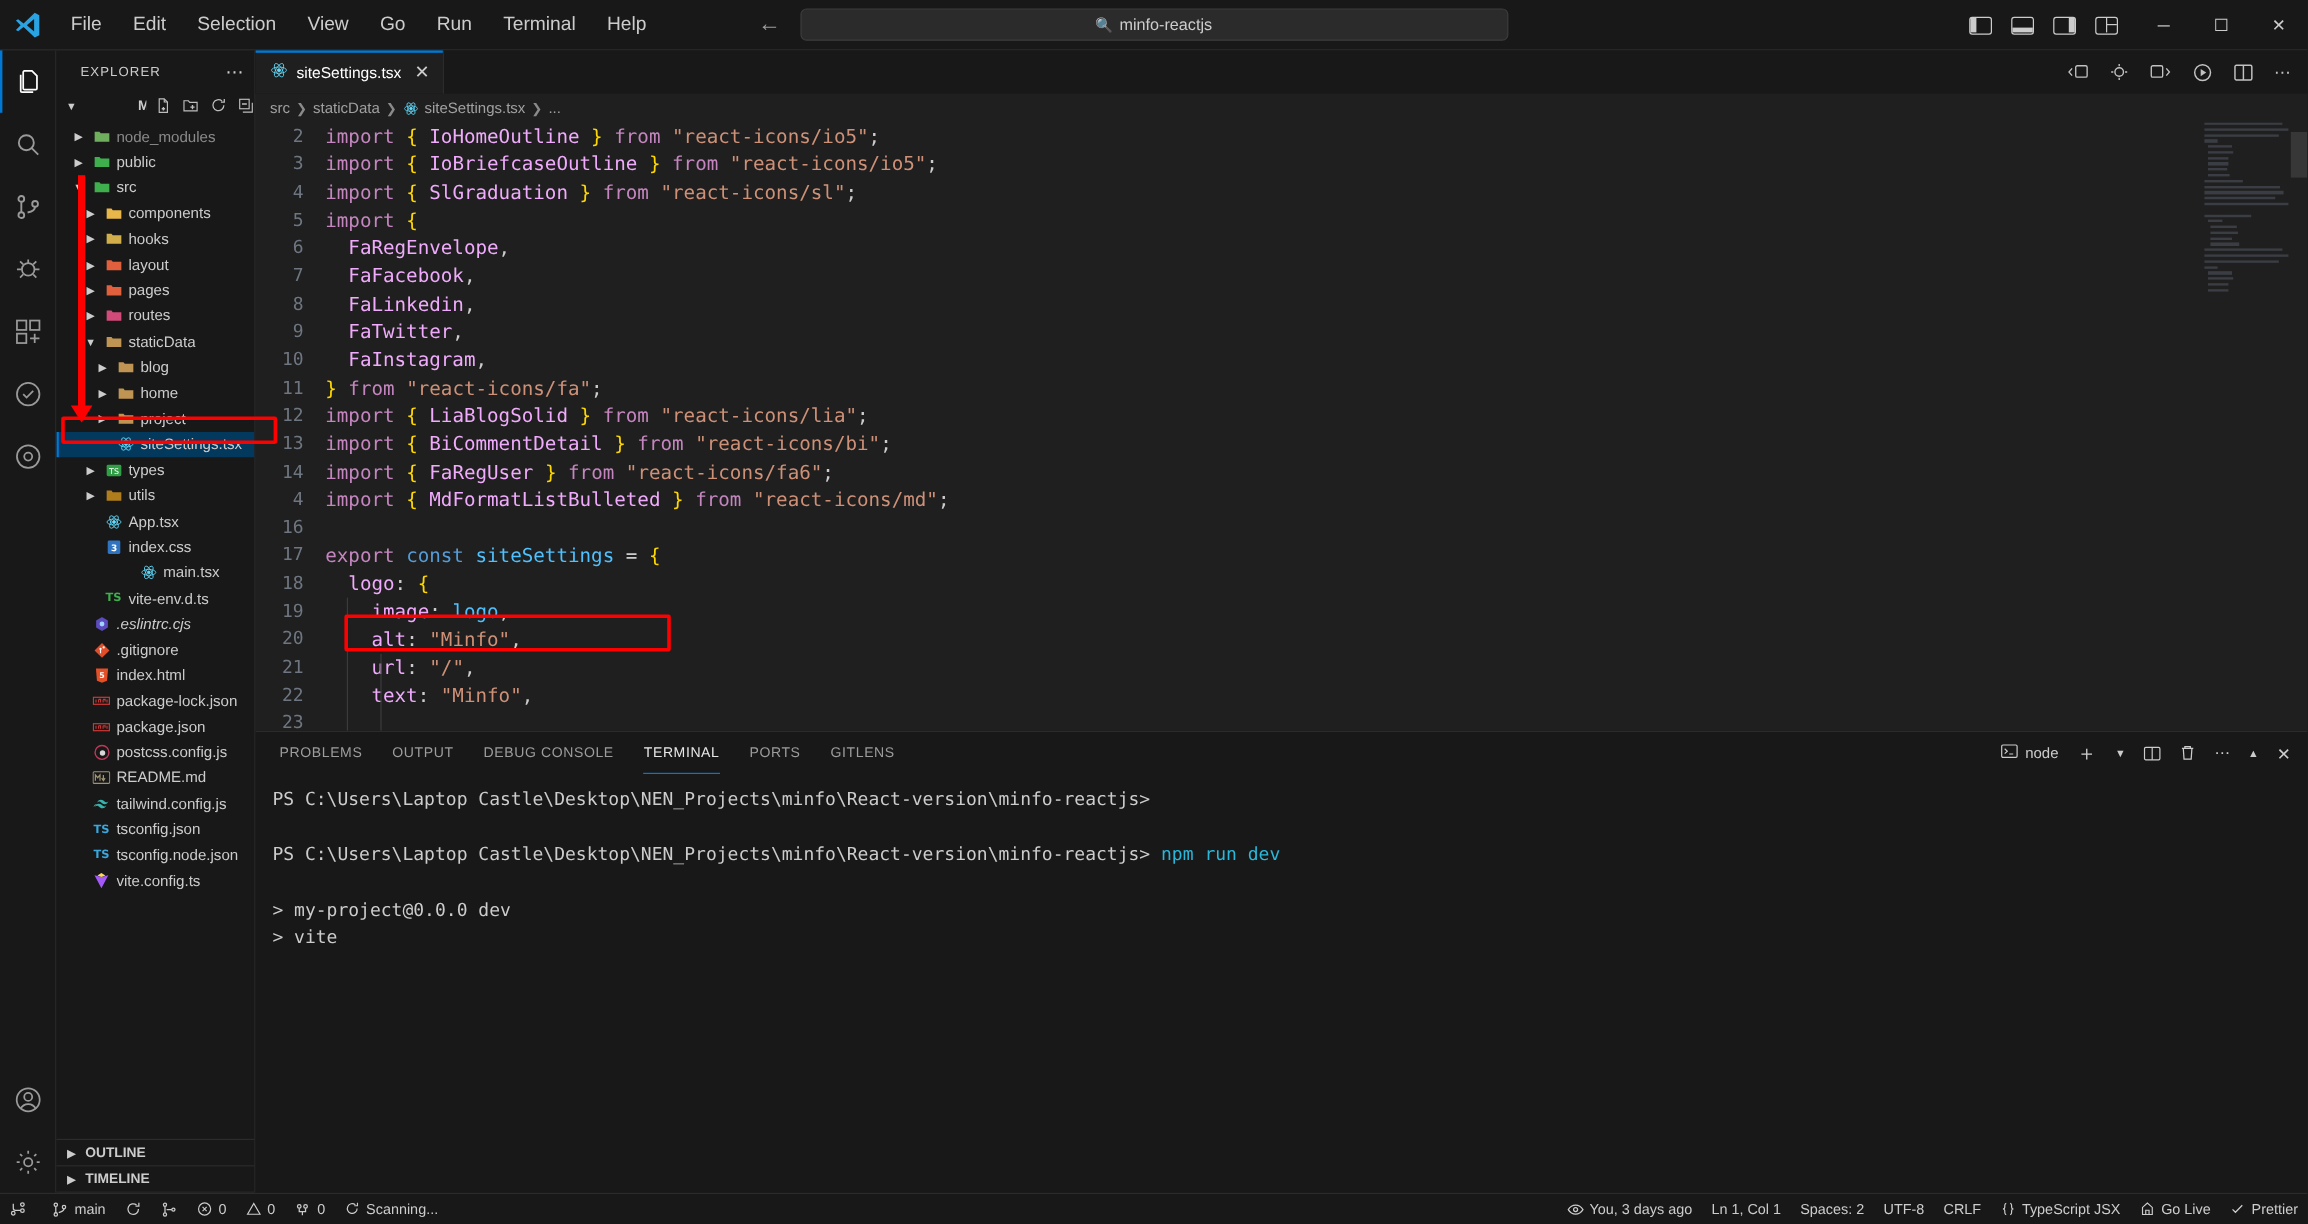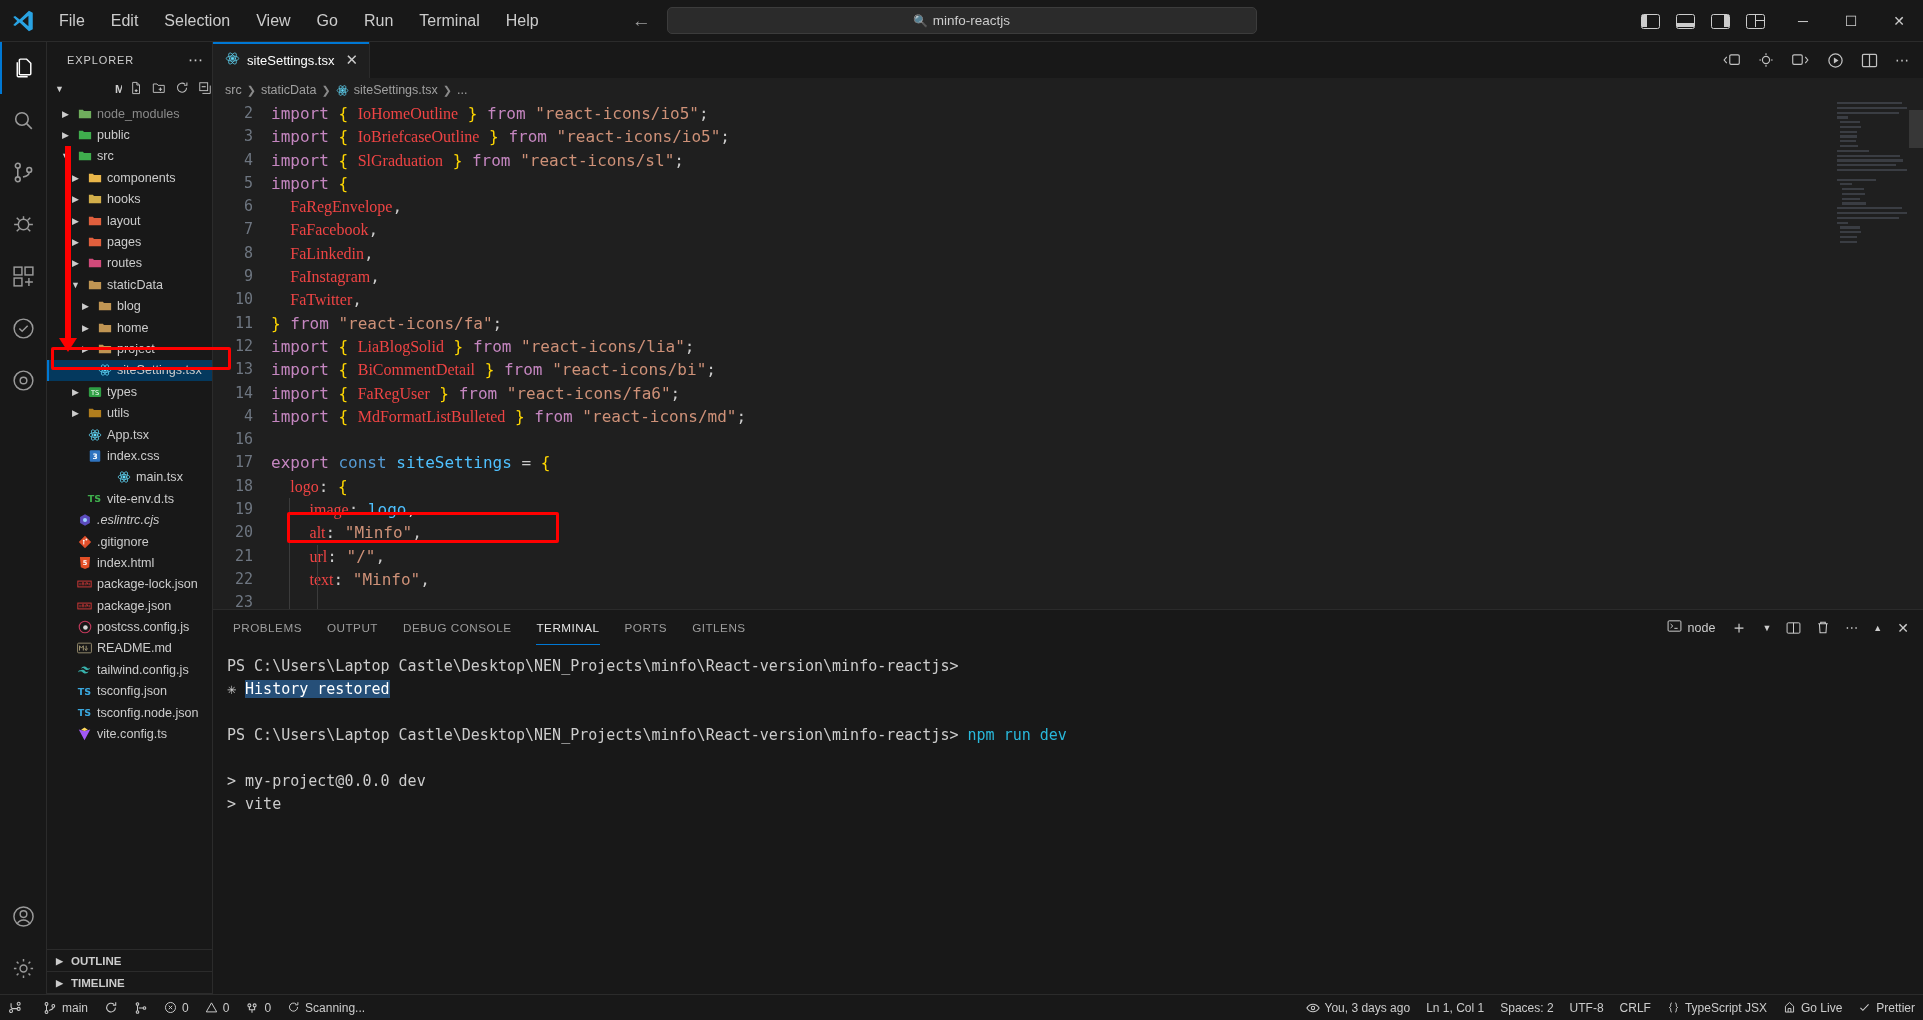--- a/index.html
+++ b/index.html
@@ -107,21 +107,21 @@
 
   .codearea { flex: 1; position: relative; overflow: hidden; display:flex; }
   .gutter { width: 58px; flex:none; text-align: right; padding-right: 18px; color:#6e7681; font-family:"DejaVu Sans Mono", monospace; font-size: 15px; }
   .codelines { flex:1; position:relative; font-family:"DejaVu Sans Mono", monospace; font-size: 16px; min-width:0; overflow:hidden;}
   .ln { height: 23.3px; line-height: 23.3px; white-space: pre; }
   .gl { height: 23.3px; line-height: 23.3px; }
   .indent-guide { position:absolute; width:1px; background:#3b3b3b; }
   
   .t-kw   { color:#c586c0; }
   .t-ctl  { color:#569cd6; }
-  .t-var  { color:#ef4444;font-family:Liberation Serif, serif; }
+  .t-var  { color:#f0abfc; }
   .t-str  { color:#ce9178; }
   .t-brace{ color:#ffd700; }
   .t-fn   { color:#4fc1ff; }
   .t-op   { color:#cccccc; }
 
   .minimap { position:absolute; right: 14px; top: 0; width: 72px; height: 100%; }
   .mm-line { height: 2.2px; background:#4a4f57; margin-bottom:2.6px; opacity:.65; }
 
   .vscroll { position:absolute; right:0; top:0; width: 14px; height:100%; }
   .vthumb { position:absolute; right:0; top:8px; width:14px; height:38px; background:#4f4f4f80; }
@@ -699,22 +699,22 @@
             <div class="gl">23</div>
           </div>
         <div class="codelines">
             <div class="ln"><span class="t-kw">import</span> <span class="t-brace">{</span> <span class="t-var">IoHomeOutline</span> <span class="t-brace">}</span> <span class="t-kw">from</span> <span class="t-str">"react-icons/io5"</span><span class="t-op">;</span></div>
             <div class="ln"><span class="t-kw">import</span> <span class="t-brace">{</span> <span class="t-var">IoBriefcaseOutline</span> <span class="t-brace">}</span> <span class="t-kw">from</span> <span class="t-str">"react-icons/io5"</span><span class="t-op">;</span></div>
             <div class="ln"><span class="t-kw">import</span> <span class="t-brace">{</span> <span class="t-var">SlGraduation</span> <span class="t-brace">}</span> <span class="t-kw">from</span> <span class="t-str">"react-icons/sl"</span><span class="t-op">;</span></div>
             <div class="ln"><span class="t-kw">import</span> <span class="t-brace">{</span></div>
             <div class="ln">  <span class="t-var">FaRegEnvelope</span><span class="t-op">,</span></div>
             <div class="ln">  <span class="t-var">FaFacebook</span><span class="t-op">,</span></div>
             <div class="ln">  <span class="t-var">FaLinkedin</span><span class="t-op">,</span></div>
+            <div class="ln">  <span class="t-var">FaTwitter</span><span class="t-op">,</span></div>
             <div class="ln">  <span class="t-var">FaInstagram</span><span class="t-op">,</span></div>
-            <div class="ln">  <span class="t-var">FaTwitter</span><span class="t-op">,</span></div>
             <div class="ln"><span class="t-brace">}</span> <span class="t-kw">from</span> <span class="t-str">"react-icons/fa"</span><span class="t-op">;</span></div>
             <div class="ln"><span class="t-kw">import</span> <span class="t-brace">{</span> <span class="t-var">LiaBlogSolid</span> <span class="t-brace">}</span> <span class="t-kw">from</span> <span class="t-str">"react-icons/lia"</span><span class="t-op">;</span></div>
             <div class="ln"><span class="t-kw">import</span> <span class="t-brace">{</span> <span class="t-var">BiCommentDetail</span> <span class="t-brace">}</span> <span class="t-kw">from</span> <span class="t-str">"react-icons/bi"</span><span class="t-op">;</span></div>
             <div class="ln"><span class="t-kw">import</span> <span class="t-brace">{</span> <span class="t-var">FaRegUser</span> <span class="t-brace">}</span> <span class="t-kw">from</span> <span class="t-str">"react-icons/fa6"</span><span class="t-op">;</span></div>
             <div class="ln"><span class="t-kw">import</span> <span class="t-brace">{</span> <span class="t-var">MdFormatListBulleted</span> <span class="t-brace">}</span> <span class="t-kw">from</span> <span class="t-str">"react-icons/md"</span><span class="t-op">;</span></div>
             <div class="ln"></div>
             <div class="ln"><span class="t-kw">export</span> <span class="t-ctl">const</span> <span class="t-fn">siteSettings</span> <span class="t-op">=</span> <span class="t-brace">{</span></div>
             <div class="ln">  <span class="t-var">logo</span><span class="t-op">:</span> <span class="t-brace">{</span></div>
             <div class="ln">    <span class="t-var">image</span><span class="t-op">:</span> <span class="t-fn">logo</span><span class="t-op">,</span></div>
             <div class="ln">    <span class="t-var">alt</span><span class="t-op">:</span> <span class="t-str">"Minfo"</span><span class="t-op">,</span></div>
@@ -789,21 +789,20 @@
                   <path d="M2.6 4.2h10.8M5.4 4.2V2.4h5.2v1.8M3.9 4.2l.7 10.2h6.8l.7-10.2"></path>
                 </svg>
               </span>
             <span class="pa">⋯</span>
             <span class="pa" style="font-size:9px">▲</span>
             <span class="pa" style="font-size:14px">✕</span>
           </div>
         </div>
         <div class="terminal">
             <div class="tline">PS C:\Users\Laptop Castle\Desktop\NEN_Projects\minfo\React-version\minfo-reactjs&gt;</div>
-            <div class="tline"><span style="color:#d1d1d1">✳ </span><span class="hl-blue">History restored</span></div>
             <div class="tspace">&nbsp;</div>
             <div class="tline"><span>PS C:\Users\Laptop Castle\Desktop\NEN_Projects\minfo\React-version\minfo-reactjs&gt; </span><span class="t-cyan">npm run dev</span></div>
             <div class="tspace">&nbsp;</div>
             <div class="tline">&gt; my-project@0.0.0 dev</div>
             <div class="tline">&gt; vite</div>
             <div class="tspace">&nbsp;</div>
           </div>
       </div>
     </div>
   </div>

